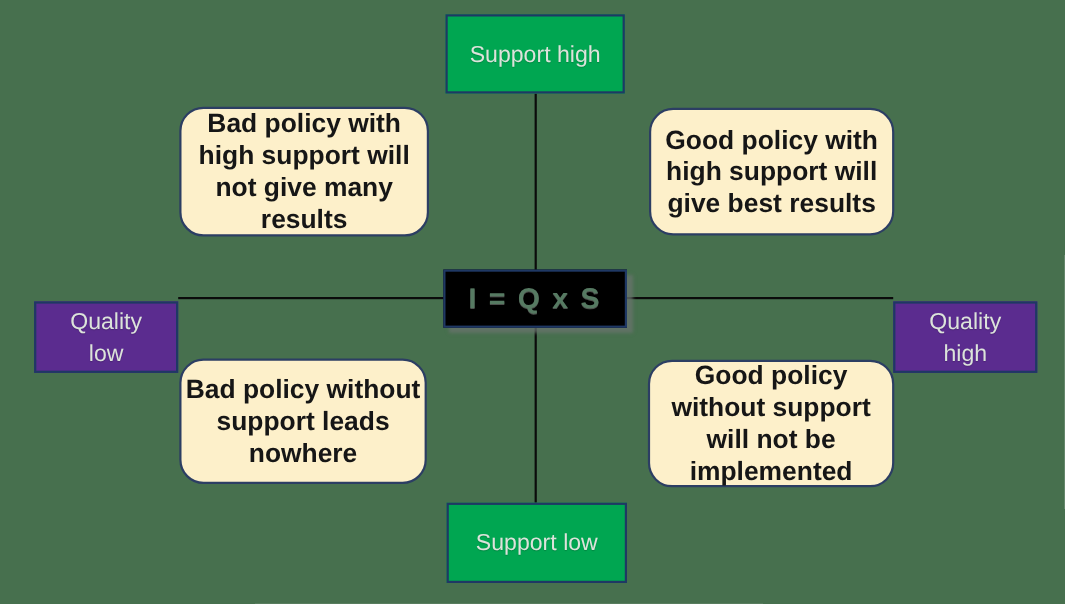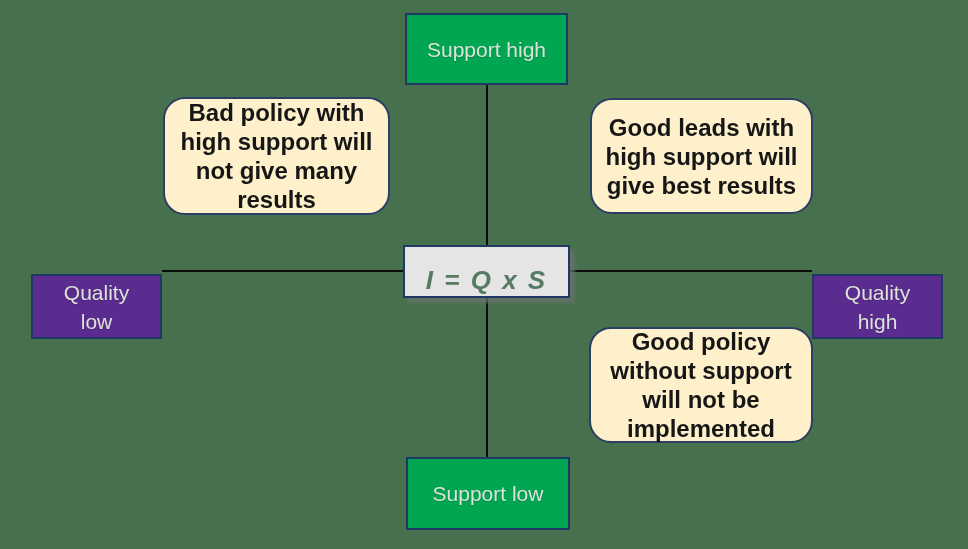--- a/index.html
+++ b/index.html
@@ -48,29 +48,28 @@
   .cap-box.support-high { left: 405px; top: 13px;  width: 163px; height: 72px; }
   .cap-box.support-low  { left: 406px; top: 457px; width: 164px; height: 73px; text-align: right; }
   .cap-box.quality-low  { left: 31px;  top: 238px; width: 131px; height: 65px; }
   .cap-box.quality-high { left: 812px; top: 238px; width: 131px; height: 65px; }
 
   
   .formula-box {
     position: absolute;
     left: 403px; top: 245px;
     width: 167px; height: 53px;
-    background: #e5e5e5;
+    background: #000000;
     border: 2px solid #1F3864;
     box-shadow: 5px 5px 3px rgba(105,115,110,0.75);
     display: flex;
-    align-items: flex-end;
+    align-items: center;
     justify-content: center;
     z-index: 3;
     box-sizing: border-box;
-    font-style: italic;
   }
   .formula-box .formula-text {
     color: #567A62;
     font-size: 26px;
     font-weight: 700;
     letter-spacing: 2px;
     text-shadow: 0 1px 0 rgba(220,230,220,0.35);
   }
 
   
@@ -125,25 +124,30 @@
   </div>
 
   <div class="quad-box top-left">
     <span class="quad-text">Bad policy with
 high support will
 not give many
 results</span>
   </div>
 
   <div class="quad-box top-right">
-    <span class="quad-text">Good leads with
+    <span class="quad-text">Good policy with
 high support will
 give best results</span>
   </div>
 
+  <div class="quad-box bottom-left">
+    <span class="quad-text">Bad policy without
+support leads
+nowhere</span>
+  </div>
 
   <div class="quad-box bottom-right">
     <span class="quad-text">Good policy
 without support
 will not be
 implemented</span>
   </div>
 
   <div class="formula-box">
     <span class="formula-text">I = Q x S</span>

